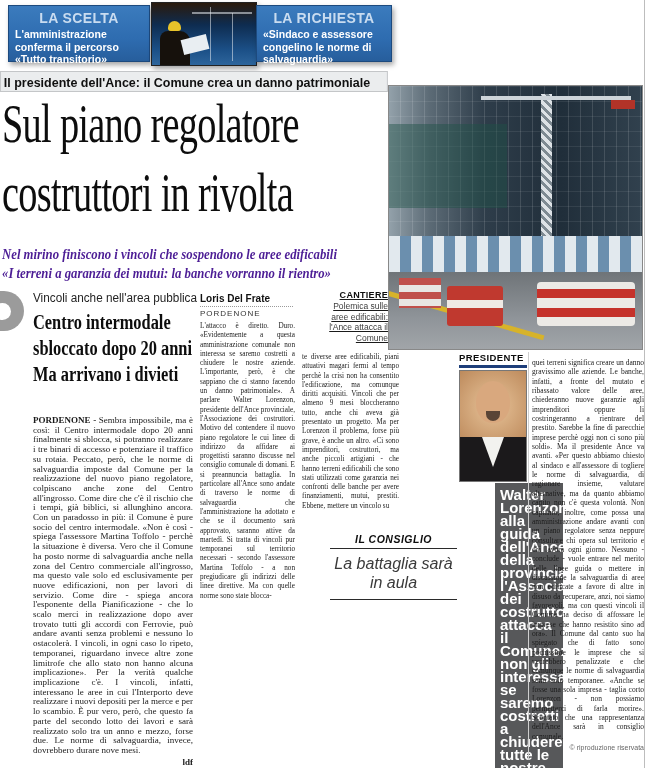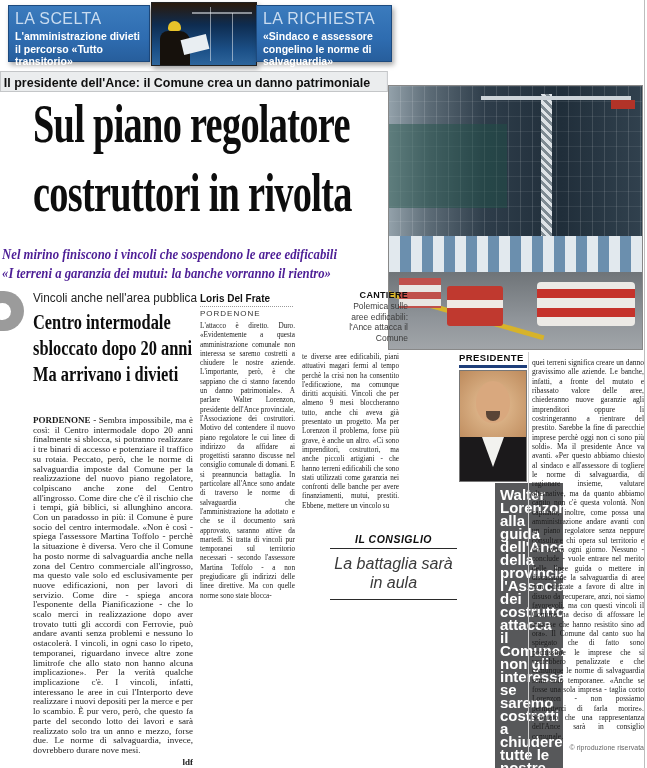--- a/index.html
+++ b/index.html
@@ -5,35 +5,35 @@
   html,body{margin:0;padding:0;background:#d8d8d8;}
   .page{position:relative;width:647px;height:768px;background:#ffffff;overflow:hidden;
         font-family:"Liberation Serif","DejaVu Serif",serif;color:var(--body_ink,#1a1a1a);}
   .abs{position:absolute;}
 
   
   .promo{background:linear-gradient(180deg,#3b7bbd 0%,var(--promo_blue,#2e6cb0) 60%,#275e9c 100%);
          border:1px solid #1d4a7e;box-shadow:2px 3px 5px rgba(0,0,0,.35);
          padding:4px 6px;box-sizing:border-box;
          font-family:"Liberation Sans","DejaVu Sans",sans-serif;}
-  .promo-label{font-weight:normal;font-size:16px;letter-spacing:.4px;color:var(--promo_label,#c9dcf0);}
+  .promo-label{font-weight:bold;font-size:14px;letter-spacing:.4px;color:var(--promo_label,#c9dcf0);text-align:center;}
   .promo-text{color:#ffffff;font-size:10.5px;line-height:12.5px;margin-top:2px;font-weight:bold;}
 
   .promo-photo{background:linear-gradient(180deg,#2a1a0c 0%,#0e2c50 35%,#1b4f86 75%,#2d659c 100%);
                border:1px solid #222;box-shadow:2px 3px 5px rgba(0,0,0,.35);overflow:hidden;}
   .crane-line{position:absolute;background:rgba(230,235,240,.55);}
   .helmet{position:absolute;width:13px;height:10px;border-radius:7px 7px 3px 3px;background:#e8c32a;}
   .worker-body{position:absolute;width:30px;height:34px;border-radius:8px 10px 0 0;background:#16110c;}
   .plan-sheet{position:absolute;width:26px;height:15px;background:#e9eef2;transform:rotate(-14deg);}
 
   
   .kicker{background:var(--kicker_bg,#ebedee);border:1px solid #c4c6c8;box-sizing:border-box;
           font-family:"Liberation Sans","DejaVu Sans",sans-serif;font-weight:bold;font-size:13px;
           color:#101010;padding:3px 0 0 3px;white-space:nowrap;transform:scaleX(.96);transform-origin:left top;}
-  .headline{font-weight:bold;color:var(--headline_ink,#0d0d0d);font-size:54px;line-height:69px;letter-spacing:-1px;margin-left:31px;}
+  .headline{font-weight:normal;color:var(--headline_ink,#0d0d0d);font-size:54px;line-height:69px;letter-spacing:-1px;}
   .headline .hl{white-space:nowrap;transform:scaleX(.71);transform-origin:left top;}
   .subhead{font-style:italic;font-weight:bold;font-size:14.5px;line-height:19px;color:#4c1d95;}
   .subhead .sl{white-space:nowrap;transform:scaleX(.88);transform-origin:left top;}
 
   
   .main-photo{background:#6b7880;overflow:hidden;border:1px solid #888;box-sizing:border-box;}
   .mp-building{position:absolute;left:0;top:0;width:100%;height:150px;
     background:linear-gradient(90deg,#93a1aa 0%,#5c6b76 16%,#2e3d4a 38%,#202e3a 68%,#31414e 100%);}
   .mp-scaffold{position:absolute;left:0;top:0;width:100%;height:150px;
     background:repeating-linear-gradient(90deg,transparent 0 11px,rgba(255,255,255,.13) 11px 12px),
@@ -107,21 +107,21 @@
   .vline{width:1px;background:#cfcfcf;}
   .page-edge{width:1px;background:#bdbdbd;}
 </style>
 </head>
 <body>
 
 <div class="page">
 
   <div class="abs promo" style="left:8px;top:5px;width:142px;height:57px;">
     <div class="promo-label">LA SCELTA</div>
-    <div class="promo-text">L'amministrazione divieti il percorso «Tutto transitorio»</div>
+    <div class="promo-text">L'amministrazione conferma il percorso «Tutto transitorio»</div>
   </div>
 
   <div class="abs promo-photo" style="left:151px;top:2px;width:104px;height:62px;">
     <div class="crane-line" style="left:58px;top:4px;width:1px;height:54px;"></div>
     <div class="crane-line" style="left:80px;top:10px;width:1px;height:48px;"></div>
     <div class="crane-line" style="left:40px;top:9px;width:60px;height:2px;"></div>
     <div class="worker-body" style="left:8px;top:28px;"></div>
     <div class="helmet" style="left:16px;top:18px;"></div>
     <div class="plan-sheet" style="left:30px;top:34px;"></div>
   </div>
@@ -177,21 +177,21 @@
     <span>Sembra impossibile, ma è così: il Centro intermodale dopo 20 anni finalmente si sblocca, si potranno realizzare i tre binari di accesso e potenziare il traffico su rotaia. Peccato, però, che le norme di salvaguardia imposte dal Comune per la realizzazione del nuovo piano regolatore, colpiscano anche zone del Centro all'ingrosso. Come dire che c'è il rischio che i tempi, già biblici, si allunghino ancora. Con un paradosso in più: il Comune è pure socio del centro intermodale. «Non è così - spiega l'assessore Martina Toffolo - perchè la situazione è diversa. Vero che il Comune ha posto norme di salvaguardia anche nella zona del Centro commerciale all'ingrosso, ma questo vale solo ed esclusivamente per nuove edificazioni, non per lavori di servizio. Come dire - spiega ancora l'esponente della Pianificazione - che lo scalo merci in realizzazione dopo aver trovato tutti gli accordi con Ferrovie, può andare avanti senza problemi e nessuno lo ostacolerà. I vincoli, in ogni caso lo ripeto, temporanei, riguardano invece altre zone limitrofe che allo stato non hanno alcuna implicazione». Per la verità qualche implicazione c'è. I vincoli, infatti, interessano le aree in cui l'Interporto deve realizzare i nuovi depositi per la merce e per lo scambio. È pur vero, però, che questo fa parte del secondo lotto dei lavori e sarà realizzato solo tra un anno e mezzo, forse due. Le norme di salvaguardia, invece, dovrebbero durare nove mesi.</span>
     <div class="sign">ldf</div>
     <div class="copyright">© riproduzione riservata</div>
   </div>
 
   <div class="abs byline" style="left:200px;top:293px;width:93px;">
     <div class="author">Loris Del Frate</div>
     <div class="place">PORDENONE</div>
   </div>
 
-  <div class="abs photo-caption" style="left:344px;top:290px;width:64px;">
+  <div class="abs photo-caption" style="left:324px;top:290px;width:64px;text-decoration:underline;">
     <div class="cap-label">CANTIERE</div>
     <div class="cap-text">Polemica sulle aree edificabili: l'Ance attacca il Comune</div>
   </div>
 
   <div class="abs col colB" style="left:200px;top:322px;width:95px;height:300px;">L'attacco è diretto. Duro. «Evidentemente a questa amministrazione comunale non interessa se saremo costretti a chiudere le nostre aziende. L'importante, però, è che sappiano che ci stanno facendo un danno patrimoniale». A parlare Walter Lorenzon, presidente dell'Ance provinciale, l'Associazione dei costruttori. Motivo del contendere il nuovo piano regolatore le cui linee di indirizzo da affidare ai progettisti saranno discusse nel consiglio comunale di domani. E si preannuncia battaglia. In particolare all'Ance sono andate di traverso le norme di salvaguardia che l'amministrazione ha adottato e che se il documento sarà approvato, saranno attive da martedì. Si tratta di vincoli pur temporanei sul territorio necessari - secondo l'assessore Martina Toffolo - a non pregiudicare gli indirizzi delle linee direttive. Ma con quelle norme sono state blocca-</div>
   <div class="abs col colC" style="left:302px;top:353px;width:97px;height:178px;">te diverse aree edificabili, piani attuativi magari fermi al tempo perchè la crisi non ha consentito l'edificazione, ma comunque diritti acquisiti. Vincoli che per almeno 9 mesi bloccheranno tutto, anche chi aveva già presentato un progetto. Ma per Lorenzon il problema, forse più grave, è anche un altro. «Ci sono imprenditori, costruttori, ma anche piccoli artigiani - che hanno terreni edificabili che sono stati utilizzati come garanzia nei confronti delle banche per avere finanziamenti, mutui, prestiti. Ebbene, mettere un vincolo su</div>
 
   <div class="abs consiglio" style="left:330px;top:533px;width:127px;font-style:italic;">
     <div class="con-label">IL CONSIGLIO</div>
     <div class="con-rule"></div>

